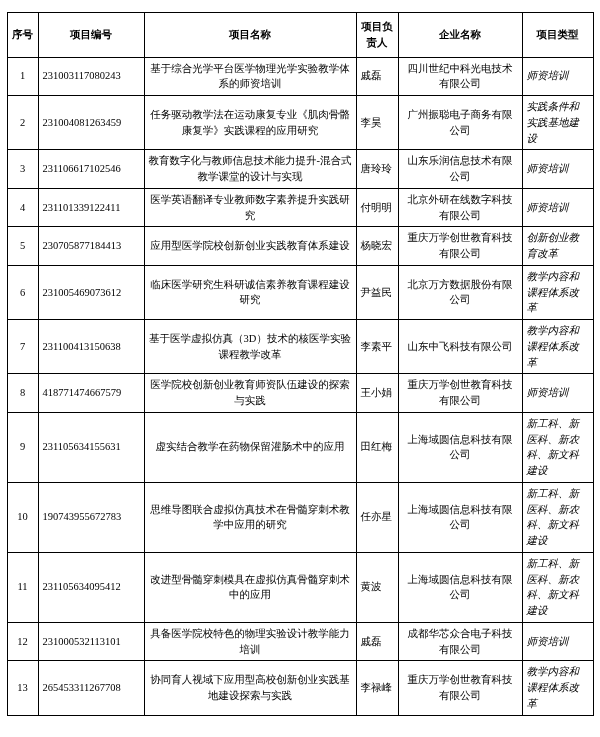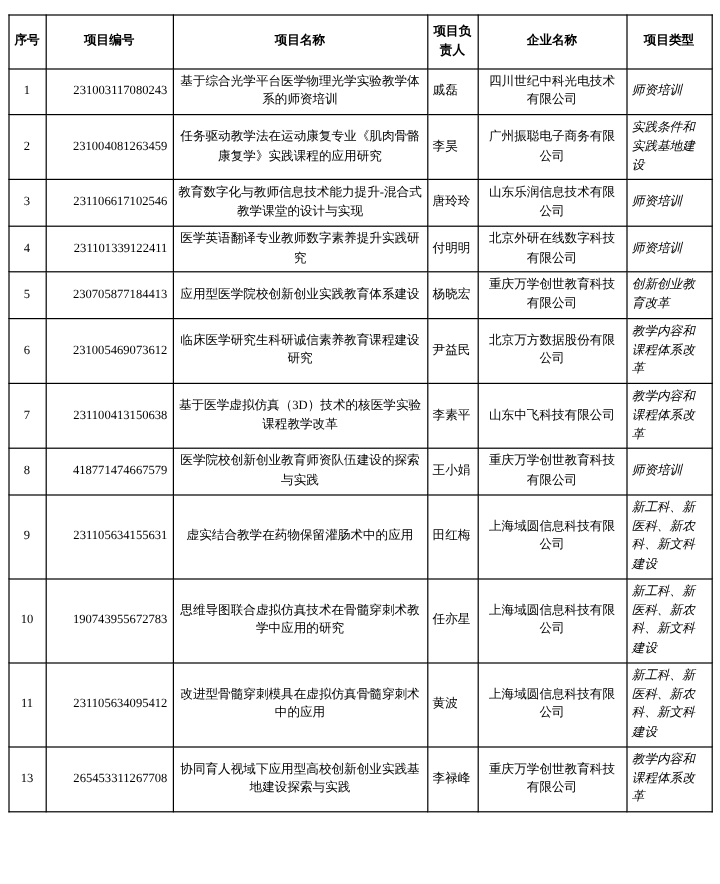--- a/index.html
+++ b/index.html
@@ -42,21 +42,21 @@
     word-break: break-all;
     overflow-wrap: anywhere;
     box-sizing: border-box;
   }
   table.projects th {
     font-weight: bold;
     text-align: center;
     padding: 6px 2px;
   }
   td.c-serial  { text-align: center; }
-  td.c-number  { text-align: right; font-family: "Liberation Serif","DejaVu Serif",serif; letter-spacing: 0; margin-left: 18px; }
+  td.c-number  { text-align: left; font-family: "Liberation Serif","DejaVu Serif",serif; letter-spacing: 0; margin-left: 18px; }
   td.c-name    { text-align: center; margin-left: 20px; }
   td.c-leader  { }
   td.c-company { text-align: center; }
   td.c-type    { text-align: left; font-style: italic; }
 </style>
 </head>
 <body>
 
 <div class="page">
 
@@ -162,20 +162,28 @@
         </tr>
         <tr>
           <td class="c-serial">11</td>
           <td class="c-number">231105634095412</td>
           <td class="c-name">改进型骨髓穿刺模具在虚拟仿真骨髓穿刺术中的应用</td>
           <td class="c-leader">黄波</td>
           <td class="c-company">上海域圆信息科技有限公司</td>
           <td class="c-type">新工科、新医科、新农科、新文科建设</td>
         </tr>
         <tr>
+          <td class="c-serial">12</td>
+          <td class="c-number">231000532113101</td>
+          <td class="c-name">具备医学院校特色的物理实验设计教学能力培训</td>
+          <td class="c-leader">戚磊</td>
+          <td class="c-company">成都华芯众合电子科技有限公司</td>
+          <td class="c-type">师资培训</td>
+        </tr>
+        <tr>
           <td class="c-serial">13</td>
           <td class="c-number">265453311267708</td>
           <td class="c-name">协同育人视域下应用型高校创新创业实践基地建设探索与实践</td>
           <td class="c-leader">李禄峰</td>
           <td class="c-company">重庆万学创世教育科技有限公司</td>
           <td class="c-type">教学内容和课程体系改革</td>
         </tr>
       </tbody>
   </table>
 </div>

